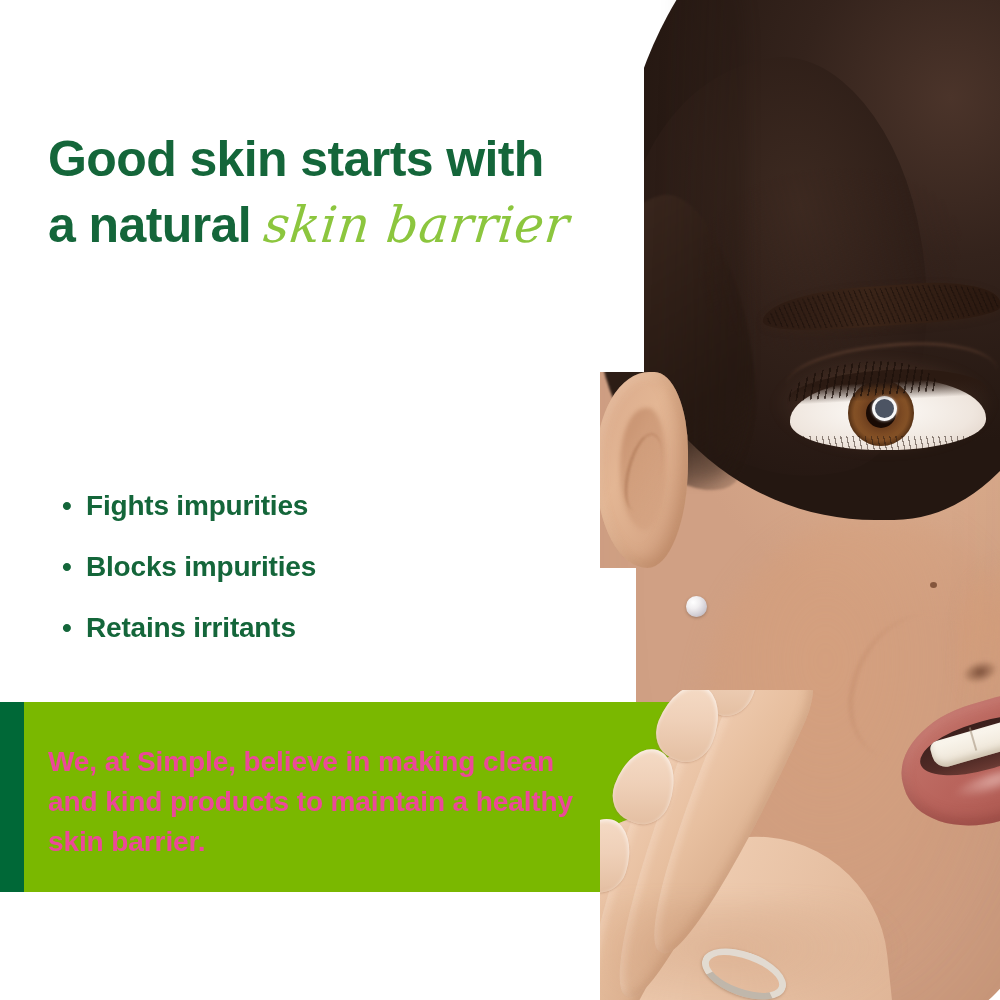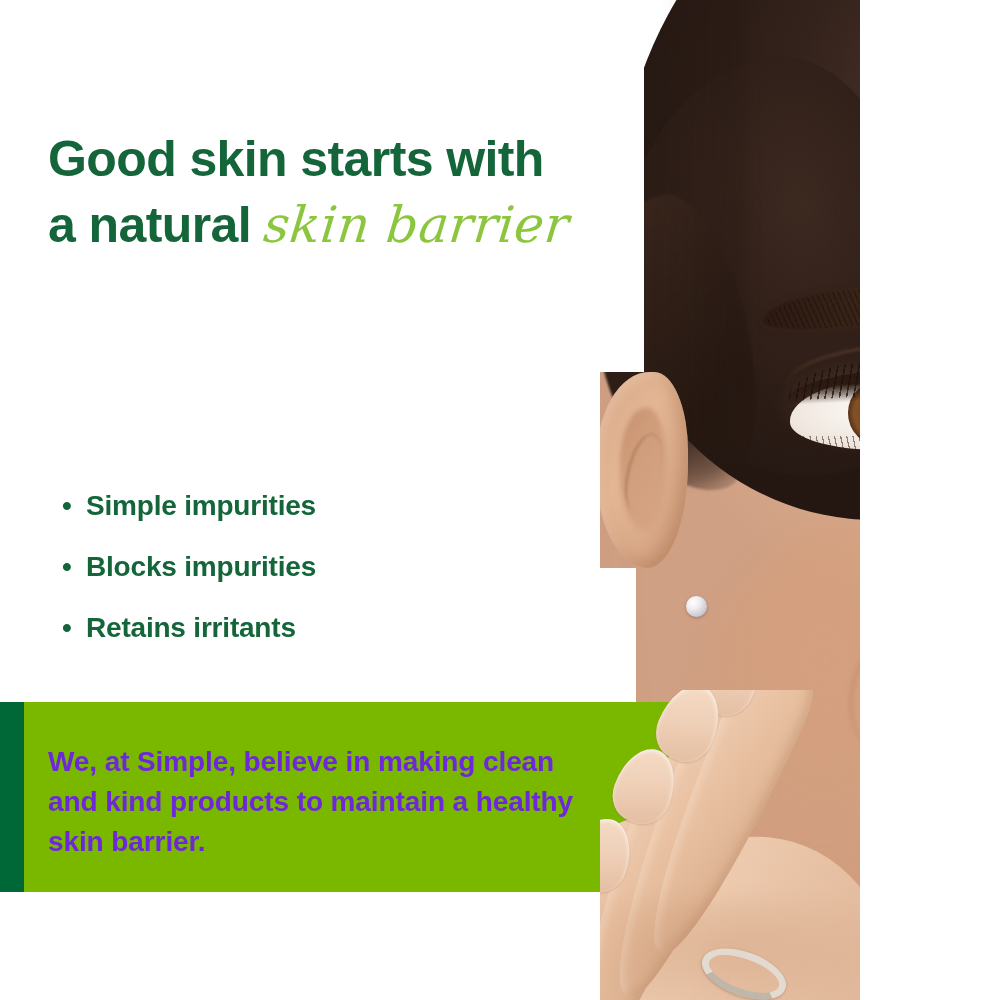--- a/index.html
+++ b/index.html
@@ -2,21 +2,21 @@
 <html><head>
 <meta charset="utf-8">
 <style>
   html, body {
     margin: 0;
     padding: 0;
     background: #ffffff;
   }
   #canvas {
     position: relative;
-    width: 860px;
+    width: 1000px;
     height: 1000px;
     overflow: hidden;
     background: #ffffff;
     font-family: "Liberation Sans", sans-serif;
     -webkit-font-smoothing: antialiased;
   }
 
   
   .photo-layer {
     position: absolute;
@@ -540,21 +540,21 @@
     width: 24px;
     height: 190px;
     background: #006837;
     z-index: 26;
   }
   .banner-text {
     position: absolute;
     left: 48px;
     top: 742px;
     width: 560px;
-    color: #6d28d9;
+    color: #ec4899;
     font-size: 28px;
     line-height: 1.42;
     font-weight: 700;
     letter-spacing: -.1px;
     z-index: 27;
   }
   
   .banner-overlap-hand {
     position: absolute;
     left: 600px;
@@ -619,21 +619,21 @@
 
     <div class="headline">
       <span>Good skin starts with</span><br>
       <span>a natural </span><span class="script">skin barrier</span>
     </div>
 
 
     <ul class="bullets">
       <li>
         <span class="bullet-dot">•</span>
-        <span>Simple impurities</span>
+        <span>Fights impurities</span>
       </li>
       <li>
         <span class="bullet-dot">•</span>
         <span>Blocks impurities</span>
       </li>
       <li>
         <span class="bullet-dot">•</span>
         <span>Retains irritants</span>
       </li>
     </ul>

